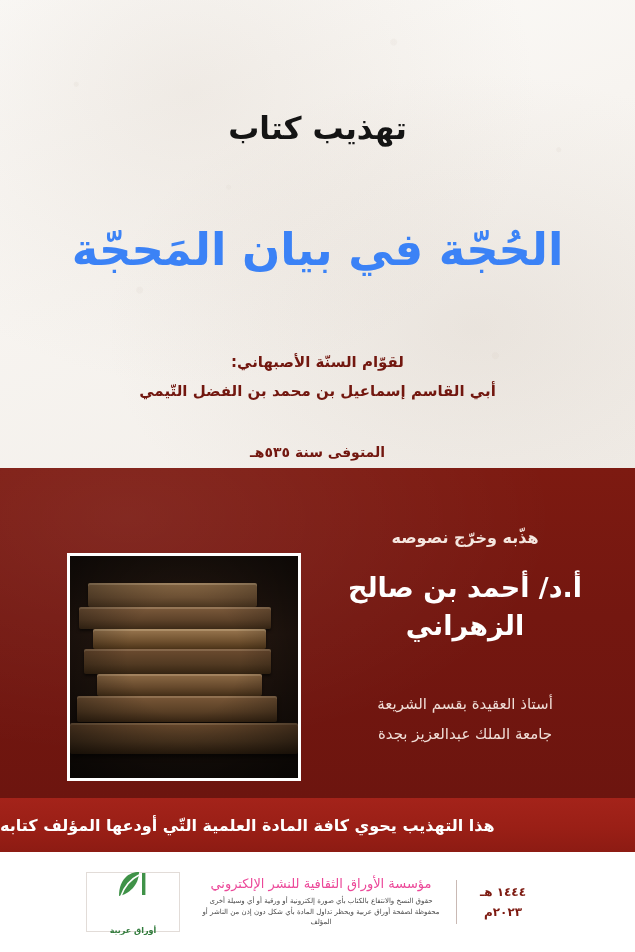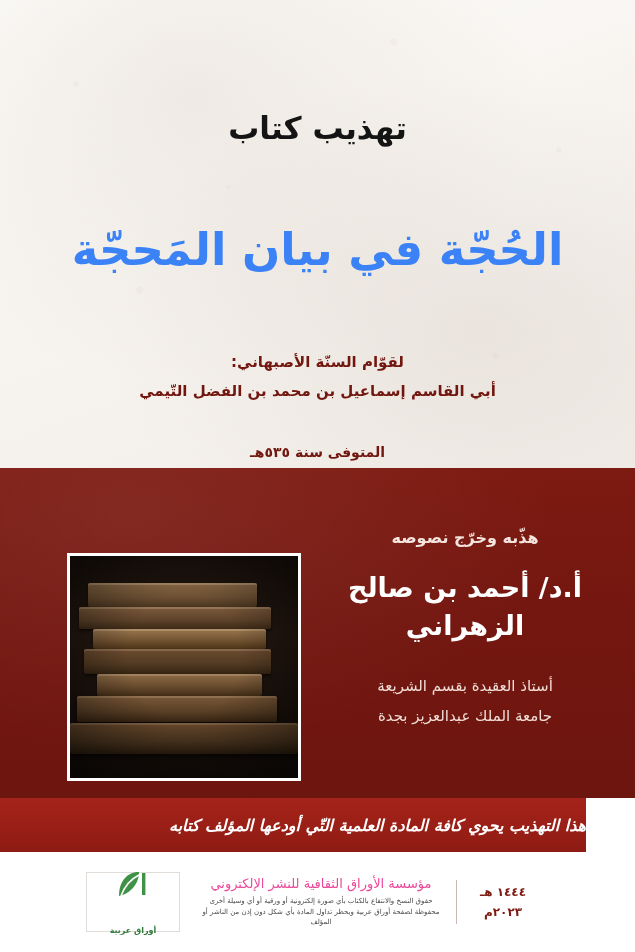--- a/index.html
+++ b/index.html
@@ -116,21 +116,21 @@
     color: #f4e6df;
   }
   .author-name {
     margin-top: 22px;
     font-size: 27px;
     font-weight: bold;
     color: #ffffff;
     line-height: 1.4;
   }
   .author-role {
-    margin-top: 26px;
+    margin-top: 44px;
     font-size: 15px;
     color: #f0ded7;
     line-height: 2.0;
   }
 
   .photo-frame {
     position: absolute;
     left: 67px;
     top: 553px;
     width: 234px;
@@ -176,27 +176,26 @@
     position: absolute;
     inset: 0;
     background: radial-gradient(ellipse at 50% 45%, rgba(0,0,0,0) 35%, rgba(0,0,0,0.55) 100%);
   }
 
   
   .banner {
     position: absolute;
     left: 0;
     top: 798px;
-    width: 586px;
+    width: 635px;
     height: 54px;
     background: linear-gradient(180deg, #a4231a 0%, #9a1f16 55%, #8d1b13 100%);
     display: flex;
     align-items: center;
-    justify-content: flex-start;
-    font-style: italic;
+    justify-content: flex-end;
   }
   .banner-text {
     font-size: 16px;
     font-weight: bold;
     color: #ffffff;
     letter-spacing: 0.2px;
   }
 
   
   .footer {

